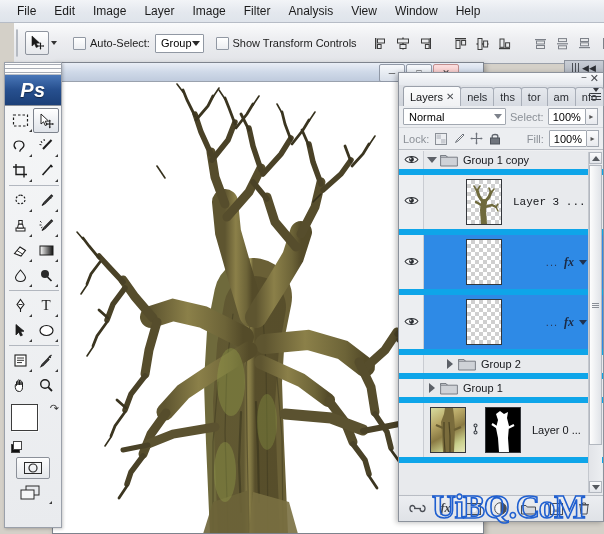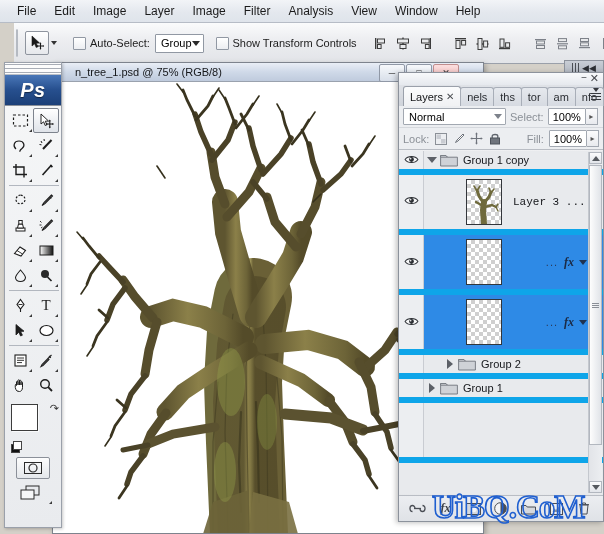--- a/index.html
+++ b/index.html
@@ -344,21 +344,20 @@
           <rect x="2" y="2" width="1.2" height="11" fill="#7d8189"></rect>
         <rect x="4.5" y="3.5" width="3" height="8" fill="#e9eaec" stroke="#7d8189"></rect>
         <rect x="9" y="2" width="1.2" height="11" fill="#7d8189"></rect>
         </svg>
     </div>
   </div>
 </div>
 
 <div id="docwin">
   <div id="doc-title">
-    <span>n_tree_1.psd @ 75% (RGB/8)</span>
     <div class="winbtn" id="wb-min">─</div>
     <div class="winbtn" id="wb-max">□</div>
     <div class="winbtn" id="wb-close">✕</div>
   </div>
   <div id="canvas-area">
     <svg id="tree-svg" width="430" height="452" viewBox="0 0 430 452">
       <rect width="430" height="452" fill="#ffffff"></rect>
       <defs>
         <linearGradient id="bark" x1="0" y1="0" x2="1" y2="0">
           <stop offset="0" stop-color="#6f6a3c"></stop>
@@ -869,20 +868,36 @@
         </div>
         <span class="folder-ic"><svg viewBox="0 0 18 14" width="18" height="14">
             <path d="M0.6 2.6 L6 2.6 L7.4 4.2 L17.4 4.2 L17.4 13 L0.6 13 Z" fill="#cfd2d7" stroke="#6f747c" stroke-width=".9"></path>
             <path d="M0.6 2.6 L6 2.6 L7.4 4.2 L0.6 4.2 Z" fill="#dcdfe4" stroke="#6f747c" stroke-width=".9"></path>
           </svg></span>
         <span class="layer-name">Group 1</span>
       </div>
       <div class="layer-row" style="height: 60px;">
         <div class="eye-cell"></div>
         <div style="width: 0px; min-width: 0px;"></div>
+        <div style="display: flex; align-items: center; gap: 5px; margin-left: 6px; flex: 1 1 0%;">
+          <div class="thumb" style="background: linear-gradient(150deg, rgb(216, 220, 158), rgb(185, 169, 104) 30%, rgb(138, 122, 67) 55%, rgb(201, 207, 140) 80%, rgb(230, 231, 184));"><svg viewBox="0 0 34 44" width="34" height="44">
+              <path d="M12 44 L11 26 L10 14 L13 6 L14 0 L22 0 L23 8 L24 20 L23 44 Z" fill="#7a6c3c"></path>
+              <path d="M14 44 L13 28 L13 14" stroke="#4d4423" stroke-width="1.2" fill="none"></path>
+              <path d="M19 44 L19 28 L18 14" stroke="#4d4423" stroke-width="1.2" fill="none"></path>
+              <path d="M12 20 L5 17 M23 22 L30 19" stroke="#6b5f33" stroke-width="2.4" fill="none"></path>
+            </svg></div>
+          <span><svg width="9" height="14" viewBox="0 0 9 14">
+              <path d="M4.5 2 C2.5 2,2.5 5,4.5 5 C6.5 5,6.5 2,4.5 2 Z M4.5 5 L4.5 9 M4.5 9 C2.5 9,2.5 12,4.5 12 C6.5 12,6.5 9,4.5 9 Z" fill="none" stroke="#3a3f46" stroke-width="1.1"></path>
+            </svg></span>
+          <div class="thumb" style="background: none rgb(0, 0, 0);"><svg viewBox="0 0 34 44" width="34" height="44">
+              <path d="M13 44 L12 30 L10 20 L12 12 L10 6 L14 3 L18 6 L22 4 L21 10 L23 18 L22 30 L23 44 Z" fill="#fff"></path>
+              <path d="M12 20 L6 16 M22 20 L28 17" stroke="#fff" stroke-width="2.2" fill="none"></path>
+            </svg></div>
+          <span class="layer-name" style="margin-left: 6px;">Layer 0 ...</span>
+        </div>
       </div>
     </div>
 
   <div id="panel-scroll">
     <div class="sb-arrow" style="position:absolute;top:0;left:0;">
       <span style="width:0;height:0;border-left:4px solid transparent;border-right:4px solid transparent;border-bottom:5px solid #55595f;"></span>
     </div>
     <div id="sb-thumb">
         <span id="sb-grip"></span>
       </div>

